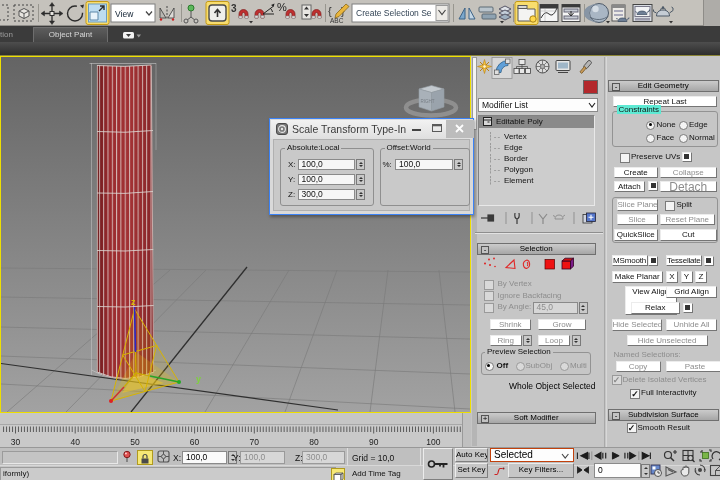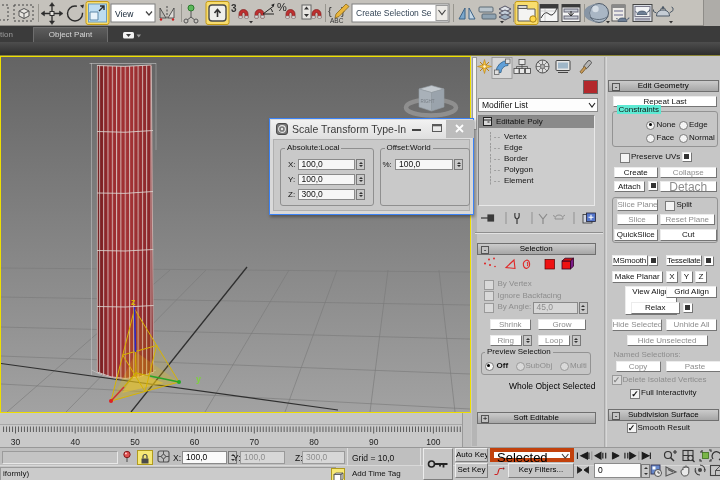--- a/index.html
+++ b/index.html
@@ -415,21 +415,21 @@
       </div>
 <div class="gbox" style="left:10px;top:296px;width:110px;height:22.5px;"></div>
 <div class="lbl" style="left:14px;top:290.5px;background:#c6c6c6;padding:0 2px;">Preview Selection</div>
 <div class="rad radon" style="left:13.5px;top:305.5px;width:9px;height:9px;"></div>
 <div class="lbl" style="left:25.5px;top:305px;font-weight:bold;">Off</div>
 <div class="rad radd" style="left:44.5px;top:305.5px;width:9px;height:9px;"></div>
 <div class="lbl lbld" style="left:54.5px;top:305px;">SubObj</div>
 <div class="rad radd" style="left:89px;top:305.5px;width:9px;height:9px;"></div>
 <div class="lbl lbld" style="left:99px;top:305px;">Multi</div>
 <div class="lbl" style="left:38px;top:324.5px;font-size:8.5px;color:#000;">Whole Object Selected</div>
-<div class="hdr" style="left:6px;top:355.5px;width:118.5px;height:12px;"><div class="hbox">+</div><span style="position:relative;top:0px">Soft Editable</span></div>
+<div class="hdr" style="left:6px;top:355.5px;width:118.5px;height:12px;"><div class="hbox">+</div><span style="position:relative;top:0px">Soft Modifier</span></div>
 <div class="hdr" style="left:137px;top:24px;width:110.5px;height:12px;"><div class="hbox">-</div><span style="position:relative;top:0px">Edit Geometry</span></div>
 <div class="btn" style="left:142px;top:39.5px;width:104px;height:11.5px;line-height:10.5px;font-size:8px;">Repeat Last</div>
 <div class="gbox" style="left:140.5px;top:54.5px;width:106.5px;height:36.5px;"></div>
 <div class="lbl" style="left:145.5px;top:49px;background:#5eead4;padding:0 2px;">Constraints</div>
 <div class="rad radon" style="left:175px;top:64.5px;width:9px;height:9px;"></div>
 <div class="lbl" style="left:185.5px;top:64px;">None</div>
 <div class="rad" style="left:207.5px;top:64.5px;width:9px;height:9px;"></div>
 <div class="lbl" style="left:218px;top:64px;">Edge</div>
 <div class="rad" style="left:175px;top:77.5px;width:9px;height:9px;"></div>
 <div class="lbl" style="left:185.5px;top:77px;">Face</div>
@@ -722,21 +722,21 @@
 <div class="sb" style="left:352px;top:4.5px;">Grid = 10,0</div>
 <div class="abs" style="left:420px;top:0px;width:1px;height:18px;background:#9e9e9e;border-right:1px solid #dedede;"></div>
 <div class="abs" style="left:423px;top:-0.5px;width:30px;height:32px;background:#c6c6c6;border:1px solid #7f7f7f;border-top-color:#ececec;border-left-color:#ececec;"><svg width="28" height="30">
           <g transform="translate(4,12)">
             <circle cx="3.5" cy="3" r="3" fill="none" stroke="#222" stroke-width="1.6"></circle>
             <path d="M6.5 3 h13 m-4 0 v3.5 m-3.5 -3.5 v2.5" stroke="#222" stroke-width="1.8" fill="none"></path>
           </g>
         </svg></div>
 <div class="abs" style="left:455px;top:-0.5px;width:33px;height:14.5px;background:#c6c6c6;border:1px solid #7f7f7f;border-top-color:#ececec;border-left-color:#ececec;font-size:8px;text-align:center;line-height:12.5px;white-space:nowrap;overflow:hidden;">Auto Key</div>
 <div class="abs" style="left:455px;top:15px;width:33px;height:14.5px;background:#c6c6c6;border:1px solid #7f7f7f;border-top-color:#ececec;border-left-color:#ececec;font-size:8px;text-align:center;line-height:12.5px;white-space:nowrap;overflow:hidden;">Set Key</div>
-<div class="abs" style="left:490px;top:-0.5px;width:84px;height:14.5px;background:#fdfdfd;border:4px solid #c2410c;font-size:13px;padding-left:3px;line-height:12px;">Selected</div>
+<div class="abs" style="left:490px;top:-0.5px;width:84px;height:14.5px;background:#fdfdfd;border:1px solid #c2410c;font-size:10px;padding-left:3px;line-height:12px;">Selected</div>
 <svg class="abs" style="left:561px;top:4.5px" width="9" height="7">
         <path d="M1 1 l3.2 4 3.2 -4" fill="none" stroke="#444" stroke-width="1.1"></path>
       </svg>
 <svg class="abs" style="left:493px;top:17.5px" width="13" height="11">
         <path d="M1.5 8.5 L4 8.5 C5.5 8.5 5 2.5 7 2.5 L9.5 2.5" fill="none" stroke="#cc2222" stroke-width="1.1"></path>
         <circle cx="10.5" cy="2.5" r="1" fill="#882222"></circle>
       </svg>
 <div class="abs" style="left:508px;top:15px;width:66px;height:14.5px;background:#c6c6c6;border:1px solid #7f7f7f;border-top-color:#ececec;border-left-color:#ececec;font-size:8px;text-align:center;line-height:12.5px;white-space:nowrap;overflow:hidden;">Key Filters...</div>
 <svg class="abs" style="left:575px;top:1px" width="145" height="14" viewBox="0 0 145 14">
 <g fill="#1c1c1c" stroke="#1c1c1c" transform="translate(0,0.5) scale(0.96)">

